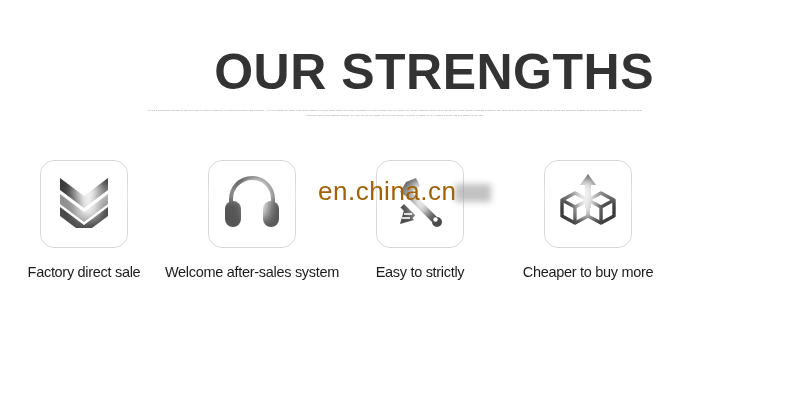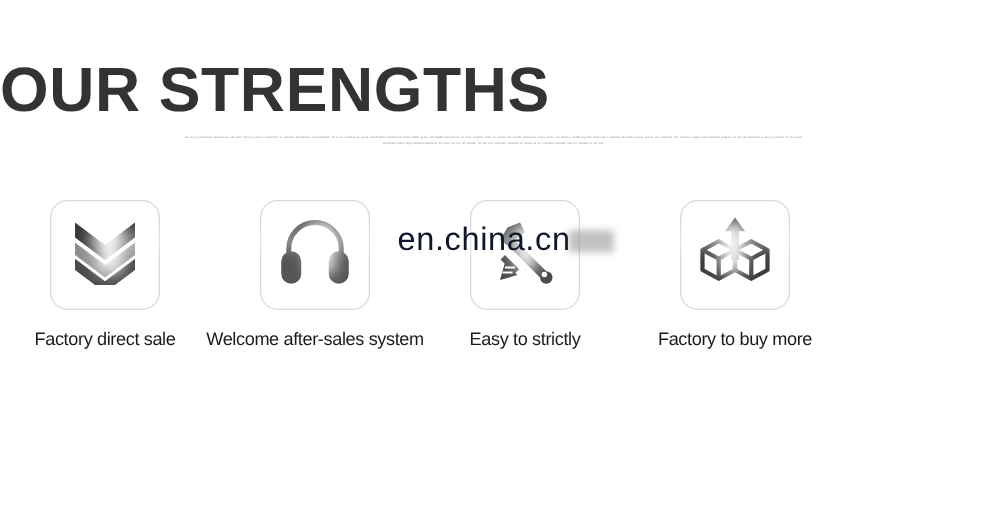--- a/index.html
+++ b/index.html
@@ -21,21 +21,21 @@
     height: 406px;
     background: #ffffff;
   }
 
   
   .title {
     position: absolute;
     top: 44px;
     left: 0;
     width: 654px;
-    text-align: left;
+    text-align: right;
     font-size: 50px;
     line-height: 56px;
     font-weight: bold;
     letter-spacing: 0.5px;
     color: #333333;
     font-family: "Liberation Sans", sans-serif;
   }
 
   
   .desc {
@@ -88,21 +88,21 @@
     font-family: "Liberation Sans", sans-serif;
   }
 
   
   .watermark {
     position: absolute;
     left: 318px;
     top: 176px;
     font-size: 26px;
     line-height: 30px;
-    color: #0f172a;
+    color: #a16207;
     letter-spacing: 0.5px;
     font-family: "Liberation Sans", sans-serif;
     pointer-events: none;
     user-select: none;
   }
   .wm-blur {
     position: absolute;
     left: 455px;
     top: 184px;
     width: 36px;
@@ -218,21 +218,21 @@
             </g>
 
             <g fill="none" stroke="#3c3c3c" stroke-width="3.4" stroke-linejoin="round">
               <path d="M30 26 L43 19 L56 26 L56 42 L43 49 L30 42 Z"></path>
               <path d="M30 26 L43 33 L56 26"></path>
               <path d="M43 33 L43 49"></path>
             </g>
           </svg>
         </span>
       </div>
-      <div class="caption">Factory to buy more</div>
+      <div class="caption">Cheaper to buy more</div>
     </div>
 
   </div>
 
   <div class="band"></div>
   <div class="smudge s1"></div>
   <div class="smudge s2"></div>
   <div class="smudge s3"></div>
   <div class="smudge s4"></div>
   <div class="smudge s5"></div>

